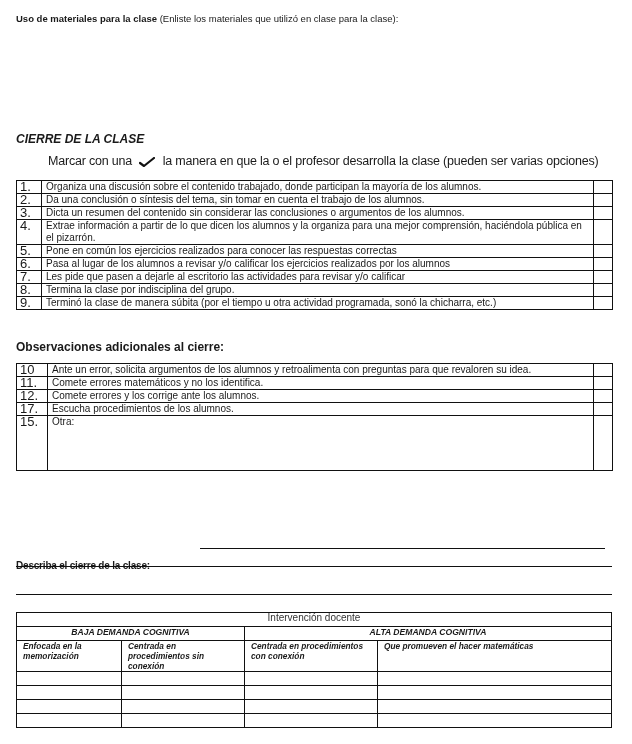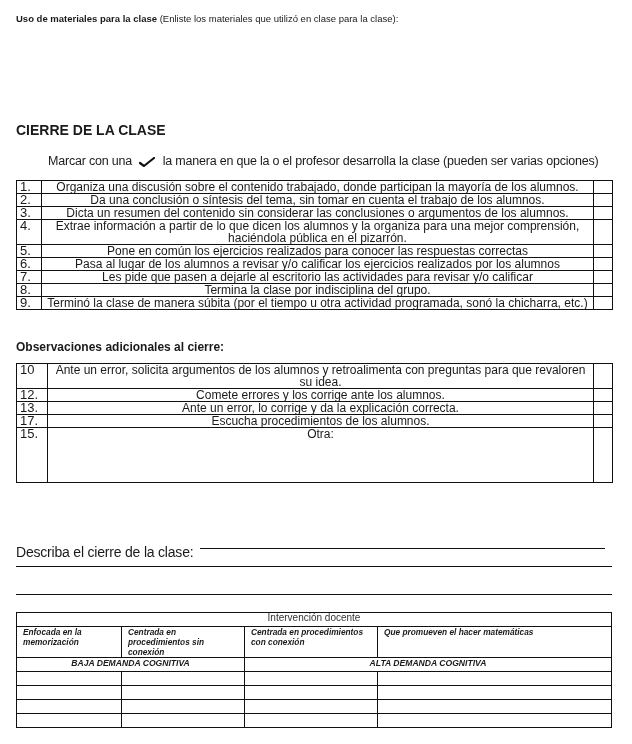--- a/index.html
+++ b/index.html
@@ -6,48 +6,47 @@
     body {
       width: 632px; height: 744px; position: relative; overflow: hidden;
       font-family: "Liberation Sans", sans-serif; color: #1a1a1a;
     }
     .abs { position: absolute; }
     .materials {
       left: 16px; top: 13px; font-size: 9.5px; white-space: nowrap;
     }
     .materials b { font-weight: bold; }
     .cierre-title {
-      left: 16px; top: 122px; font-size: 14px; font-weight: bold; 
+      left: 16px; top: 132px; font-size: 12px; font-weight: bold; font-style: italic;
     }
     .instr {
       left: 16px; top: 154px; font-size: 12.5px; white-space: nowrap;
       letter-spacing: -0.2px;
       margin-left: 32px;
     }
     .instr .check { display: inline-block; width: 16px; height: 10px; vertical-align: middle; margin: 0 4px; }
     table.items {
       position: absolute; border-collapse: collapse;
       border: 1.5px solid #111;
     }
     table.items td {
-      border: 1.5px solid #111; padding: 0 4px; font-size: 12px; line-height: 12px;
+      border: 1.5px solid #111; padding: 0 4px; font-size: 10px; line-height: 12px;
       vertical-align: top;
-      text-align: center;
     }
     table.items td.num {
       font-size: 13px; line-height: 12px; text-align: left; padding: 0 3px; width: 18px;
       font-family: "Liberation Sans", sans-serif;
     }
     table.items td.chk { width: 18px; padding: 0; }
     #tbl1 { left: 16px; top: 180px; width: 597px; }
     #tbl2 { left: 16px; top: 363px; width: 597px; }
     #tbl2 td.num { width: 24px; }
     #tbl2 tr.tall td { height: 54px; }
     .obs { left: 16px; top: 340px; font-size: 12px; font-weight: bold; }
-    .describe { left: 16px; top: 544px; font-size: 14px; white-space: nowrap; letter-spacing: -0.2px; }
+    .describe { left: 16px; top: 560px; font-size: 10px; white-space: nowrap; letter-spacing: -0.2px; font-weight: bold; }
     .line { position: absolute; height: 0; border-top: 1.6px solid #111; }
     table.interv {
       position: absolute; left: 16px; top: 612px; width: 596px; border-collapse: collapse;
       border: 1.5px solid #111;
     }
     table.interv td {
       border: 1.2px solid #111; font-size: 8.4px; line-height: 10px; padding: 0 6px; height: 13px;
       vertical-align: top;
     }
     table.interv .hd { text-align: center; font-size: 10px; color: #333; height: 13px; }
@@ -125,27 +124,27 @@
 <div class="abs obs">Observaciones adicionales al cierre:</div>
 
 <table class="items" id="tbl2">
   <tbody id="tbl2-body">
       <tr>
         <td class="num">10</td>
         <td>Ante un error, solicita argumentos de los alumnos y retroalimenta con preguntas para que revaloren su idea.</td>
         <td class="chk"></td>
       </tr>
       <tr>
+        <td class="num">11.</td>
+        <td>Comete errores matemáticos y no los identifica.</td>
+        <td class="chk"></td>
+      </tr>
+      <tr>
         <td class="num">12.</td>
         <td>Comete errores y los corrige ante los alumnos.</td>
-        <td class="chk"></td>
-      </tr>
-      <tr>
-        <td class="num">13.</td>
-        <td>Ante un error, lo corrige y da la explicación correcta.</td>
         <td class="chk"></td>
       </tr>
       <tr>
         <td class="num">17.</td>
         <td>Escucha procedimientos de los alumnos.</td>
         <td class="chk"></td>
       </tr>
       <tr class="tall">
         <td class="num">15.</td>
         <td>Otra:</td>
@@ -164,29 +163,29 @@
     <col style="width:105px">
       <col style="width:123px">
       <col style="width:133px">
       <col>
   </colgroup>
   <tbody id="interv-body">
     <tr>
       <td class="hd" colspan="4">Intervención docente</td>
     </tr>
     <tr>
+      <td class="sub" colspan="2">BAJA DEMANDA COGNITIVA</td>
+      <td class="sub" colspan="2">ALTA DEMANDA COGNITIVA</td>
+    </tr>
+    <tr>
       <td class="cat">Enfocada en la memorización</td>
       <td class="cat">Centrada en procedimientos sin conexión</td>
       <td class="cat">Centrada en procedimientos con conexión</td>
       <td class="cat">Que promueven el hacer matemáticas</td>
     </tr>
-    <tr>
-      <td class="sub" colspan="2">BAJA DEMANDA COGNITIVA</td>
-      <td class="sub" colspan="2">ALTA DEMANDA COGNITIVA</td>
-    </tr>
   <tr class="blank">
         <td></td>
         <td></td>
         <td></td>
         <td></td>
       </tr>
       <tr class="blank">
         <td></td>
         <td></td>
         <td></td>

